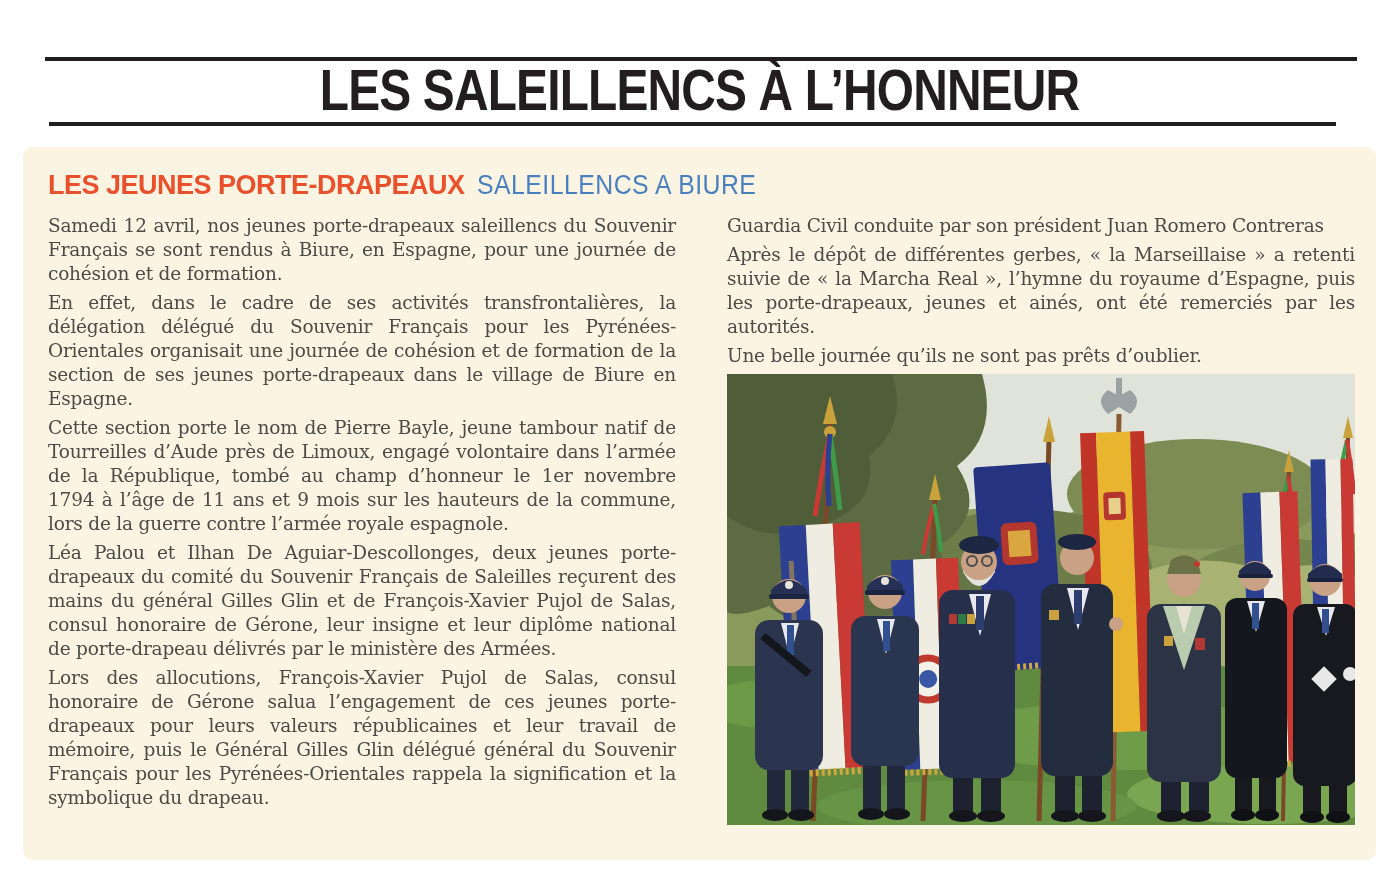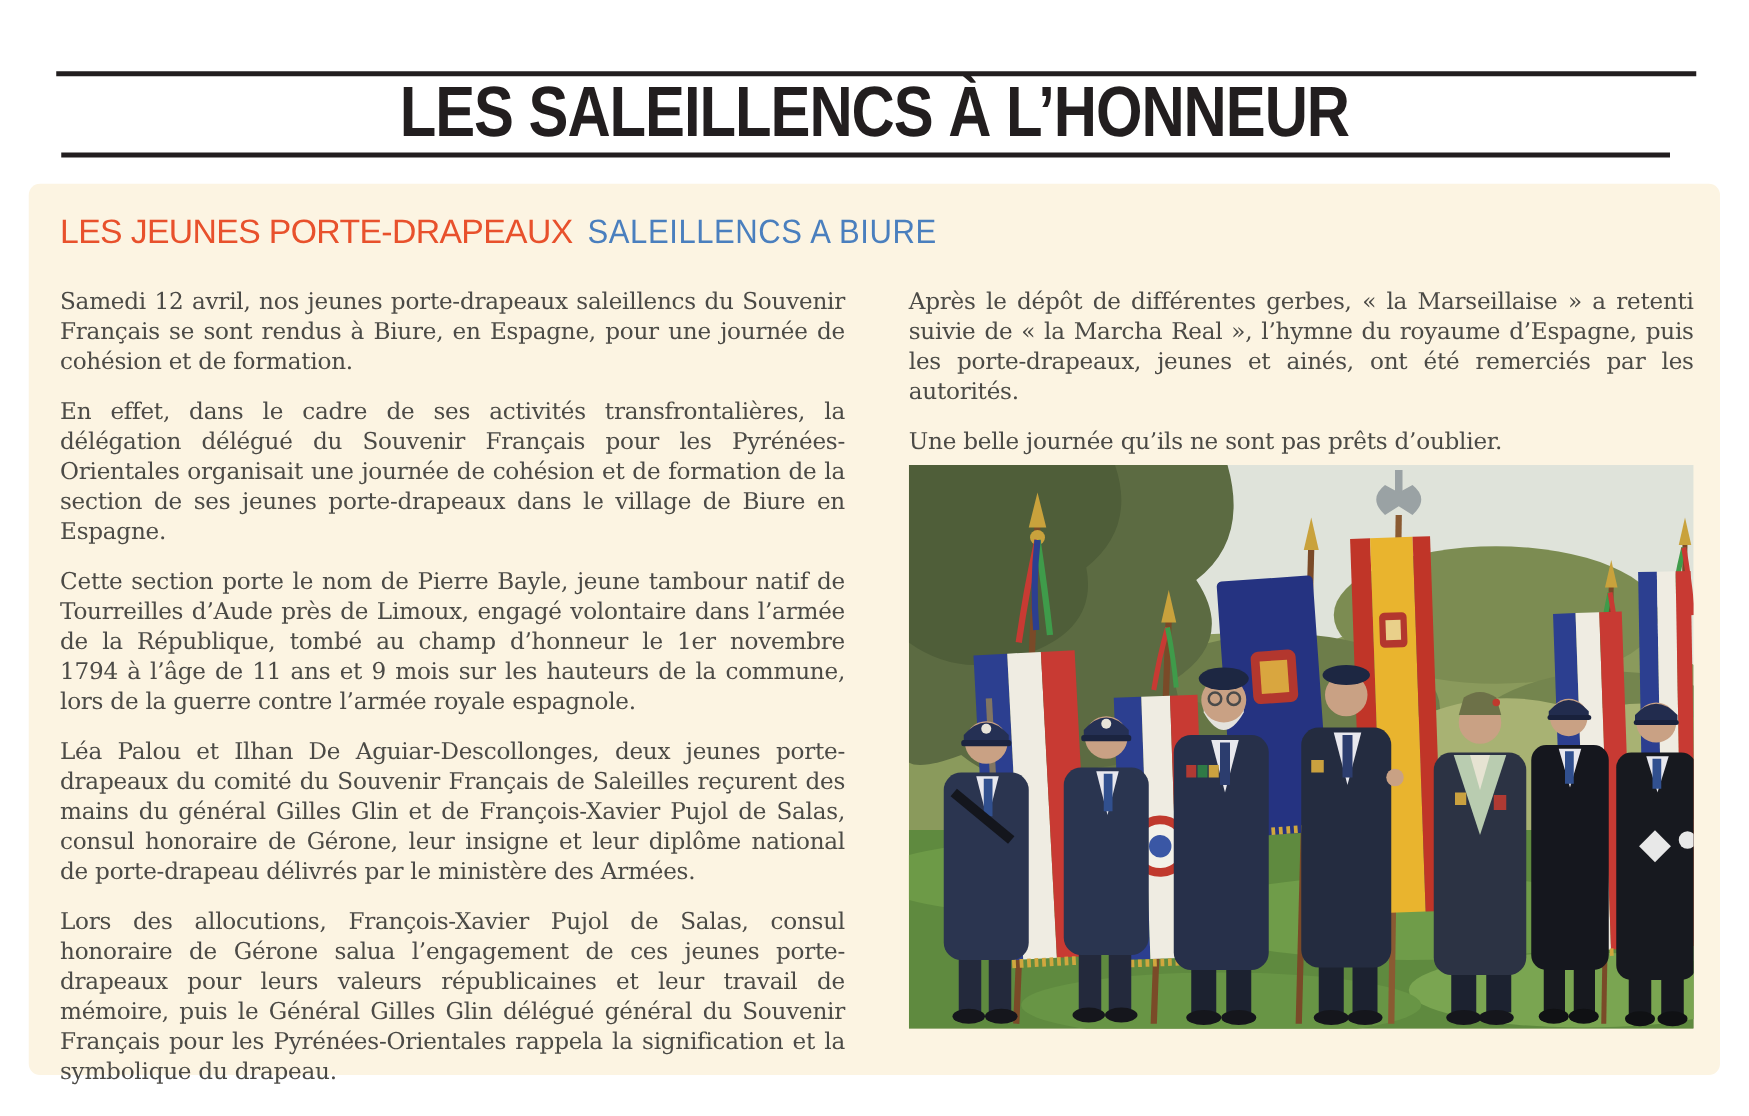--- a/index.html
+++ b/index.html
@@ -59,21 +59,21 @@
   }
   h2.article-heading {
     margin: 0 0 13px 0;
     display: flex;
     align-items: baseline;
     gap: 12px;
     white-space: nowrap;
   }
   .h-primary {
     font-family: "Liberation Sans", sans-serif;
-    font-weight: 400;
+    font-weight: 700;
     font-size: 27px;
     letter-spacing: -0.5px;
     color: #e8512c;
   }
   .h-secondary {
     display: inline-block;
     font-family: "Liberation Sans", sans-serif;
     font-weight: 400;
     font-size: 27px;
     letter-spacing: 0.5px;
@@ -84,21 +84,21 @@
   .cols {
     display: flex;
     gap: 51px;
     margin-top: 8px;
   }
   .col {
     width: 628px;
     flex: 0 0 628px;
   }
   .col p {
-    margin: 16px 0 5px 0;
+    margin: 0 0 5px 0;
     font-family: "DejaVu Serif", "Liberation Serif", serif;
     font-size: 18.5px;
     line-height: 24px;
     color: #4b4a46;
     text-align: justify;
     letter-spacing: -0.2px;
   }
   figure.photo {
     margin: 6px 0 0 0;
     width: 628px;
@@ -128,20 +128,21 @@
 
       <div class="col">
         <p>Samedi 12 avril, nos jeunes porte-drapeaux saleillencs du Souvenir Français se sont rendus à Biure, en Espagne, pour une journée de cohésion et de formation.</p>
         <p>En effet, dans le cadre de ses activités transfrontalières, la délégation délégué du Souvenir Français pour les Pyrénées-Orientales organisait une journée de cohésion et de formation de la section de ses jeunes porte-drapeaux dans le village de Biure en Espagne.</p>
         <p>Cette section porte le nom de Pierre Bayle, jeune tambour natif de Tourreilles d’Aude près de Limoux, engagé volontaire dans l’armée de la République, tombé au champ d’honneur le 1er novembre 1794 à l’âge de 11 ans et 9 mois sur les hauteurs de la commune, lors de la guerre contre l’armée royale espagnole.</p>
         <p>Léa Palou et Ilhan De Aguiar-Descollonges, deux jeunes porte-drapeaux du comité du Souvenir Français de Saleilles reçurent des mains du général Gilles Glin et de François-Xavier Pujol de Salas, consul honoraire de Gérone, leur insigne et leur diplôme national de porte-drapeau délivrés par le ministère des Armées.</p>
         <p>Lors des allocutions, François-Xavier Pujol de Salas, consul honoraire de Gérone salua l’engagement de ces jeunes porte-drapeaux pour leurs valeurs républicaines et leur travail de mémoire, puis le Général Gilles Glin délégué général du Souvenir Français pour les Pyrénées-Orientales rappela la signification et la symbolique du drapeau.</p>
       </div>
 
       <div class="col">
+        <p>Guardia Civil conduite par son président Juan Romero Contreras</p>
         <p>Après le dépôt de différentes gerbes, « la Marseillaise » a retenti suivie de « la Marcha Real », l’hymne du royaume d’Espagne, puis les porte-drapeaux, jeunes et ainés, ont été remerciés par les autorités.</p>
         <p>Une belle journée qu’ils ne sont pas prêts d’oublier.</p>
 
         <figure class="photo">
           <svg viewBox="0 0 628 451" width="628" height="451" preserveAspectRatio="none" aria-hidden="true">
 
             <rect x="0" y="0" width="628" height="451" fill="#dfe3da"></rect>
 
             <path d="M0,215 Q70,150 150,175 Q230,110 320,150 Q420,95 520,150 Q580,125 628,160 L628,451 L0,451 Z" fill="#8a9a5c"></path>
             <ellipse cx="470" cy="120" rx="130" ry="55" fill="#7c8c52"></ellipse>

